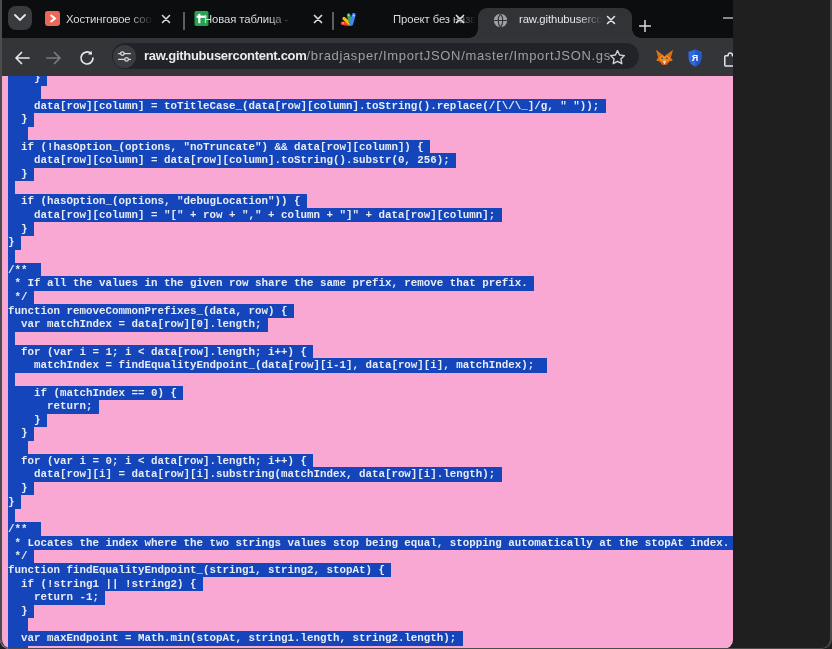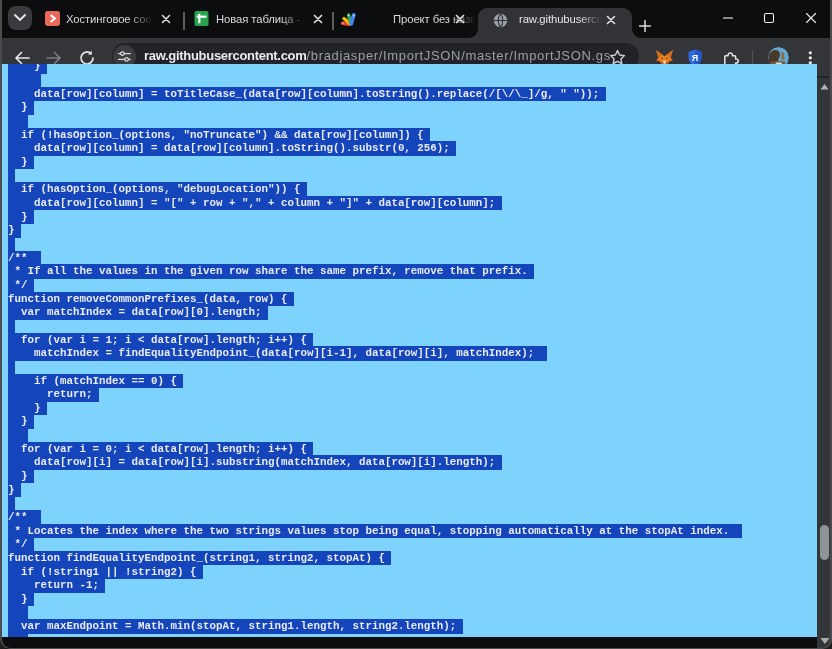--- a/index.html
+++ b/index.html
@@ -1,16 +1,16 @@
 <!DOCTYPE html>
 <html><head><meta charset="utf-8"><style>
 * { margin:0; padding:0; box-sizing:border-box; }
 html,body { width:832px; height:649px; background:#1f1f1f; overflow:hidden;
   font-family:"Liberation Sans", sans-serif; }
-.win { position:absolute; left:0; top:0; width:832px; height:649px;
+.win { position:absolute; left:0; top:0; width:733px; height:649px;
   border-radius:0 0 9px 9px; overflow:hidden; background:#0d0d0e; }
 .winborder { position:absolute; left:0; top:0; width:832px; height:649px;
   border-radius:0 0 10px 10px; border:2px solid #4a4c4e; border-top:none; border-bottom-width:1.5px;
   pointer-events:none; z-index:99; }
 
 .tabstrip { position:absolute; left:0; top:0; width:832px; height:38px; background:#0c0d0e; }
 .tsearch { position:absolute; left:8px; top:6px; width:24px; height:24px; border-radius:8px; background:#3a3b3e; }
 .tab-title { position:absolute; top:12.5px; font-size:11.3px; letter-spacing:-0.1px; color:#d8dadd; white-space:nowrap; overflow:hidden; }
 .fade { -webkit-mask-image:linear-gradient(90deg,#000 70%,transparent 97%);
         mask-image:linear-gradient(90deg,#000 70%,transparent 97%); }
@@ -18,21 +18,21 @@
 .tsep { position:absolute; top:12px; width:1.5px; height:18px; background:#5c5e61; }
 .activetab { position:absolute; left:478px; top:8px; width:154px; height:30px;
   background:#323337; border-radius:9px 9px 0 0; }
 
 .toolbar { position:absolute; left:0; top:38px; width:832px; height:38px; background:#333539; }
 .omni { position:absolute; left:112px; top:43px; width:527px; height:26px; border-radius:13px; background:#212328; }
 .url { position:absolute; left:144px; top:42px; height:28px; line-height:28px; font-size:13px; color:#9aa0a6; white-space:nowrap; }
 .url b { color:#e9ebee; font-weight:bold; letter-spacing:-0.3px; }
 .url i { font-style:normal; letter-spacing:0.66px; }
 
-.content { position:absolute; left:0; top:64px; width:817px; height:573px; background:#7dd3fc; overflow:hidden; }
+.content { position:absolute; left:0; top:76px; width:817px; height:573px; background:#f9a8d4; overflow:hidden; }
 pre { position:absolute; left:8px; top:-3.4px;
   font-family:"Liberation Mono", monospace; font-weight:bold;
   font-size:10.83px; line-height:13.66px; color:#e8ecf4; }
 .sel { background:#1445bb; padding:1.2px 0; }
 
 .sbar { position:absolute; left:817px; top:76px; width:15px; height:573px; background:#343538; }
 .sthumb { position:absolute; left:3px; top:449px; width:9px; height:35px; border-radius:4.5px; background:#8f9296; }
 svg { display:block; }
 .abs { position:absolute; }
 </style></head><body>
@@ -52,21 +52,21 @@
   <svg class="tclose" style="left:158px" viewBox="0 0 16 16">
         <path d="M4.5 4.5 L11.5 11.5 M11.5 4.5 L4.5 11.5" stroke="#dadce0" stroke-width="1.55" stroke-linecap="round"></path>
       </svg>
   <div class="tsep" style="left:183px"></div>
 
   <svg class="abs" style="left:194px;top:11px" width="15" height="15" viewBox="0 0 15 15">
     <rect x="0.5" y="0" width="14" height="15" rx="1.8" fill="#27a350"></rect>
     <rect x="4.2" y="2.8" width="2.2" height="9.4" fill="#fff"></rect>
     <rect x="2.6" y="4.6" width="9.8" height="2.2" fill="#fff"></rect>
   </svg>
-  <div class="tab-title fade" style="left:216px;width:92px;">Новая таблица -</div>
+  <div class="tab-title fade" style="left:204px;width:92px;">Новая таблица -</div>
   <svg class="tclose" style="left:310px" viewBox="0 0 16 16">
         <path d="M4.5 4.5 L11.5 11.5 M11.5 4.5 L4.5 11.5" stroke="#dadce0" stroke-width="1.7" stroke-linecap="round"></path>
       </svg>
   <div class="tsep" style="left:332px"></div>
 
   <svg class="abs" style="left:340px;top:10px" width="16" height="17" viewBox="0 0 16 17">
     <g stroke-linecap="round">
       <path d="M2.4 13.2 L9.2 14.2" stroke="#ea4335" stroke-width="3.5"></path>
       <path d="M4.0 8.6 L9.6 13.4" stroke="#fbbc04" stroke-width="3.3"></path>
       <path d="M8.6 5.0 L10.6 12.9" stroke="#34a853" stroke-width="3.5"></path>

